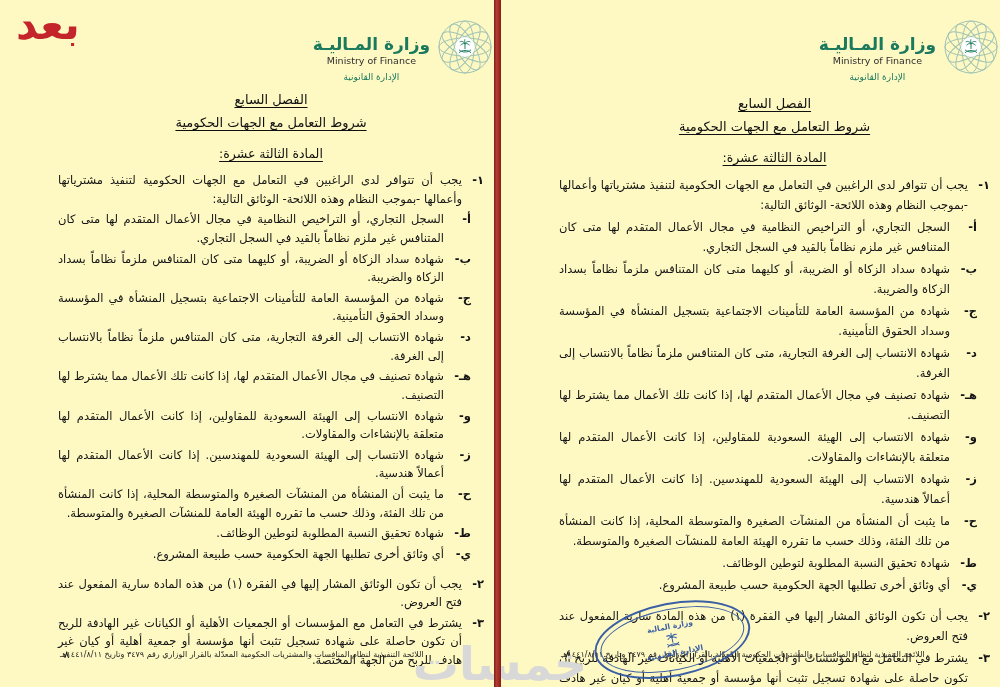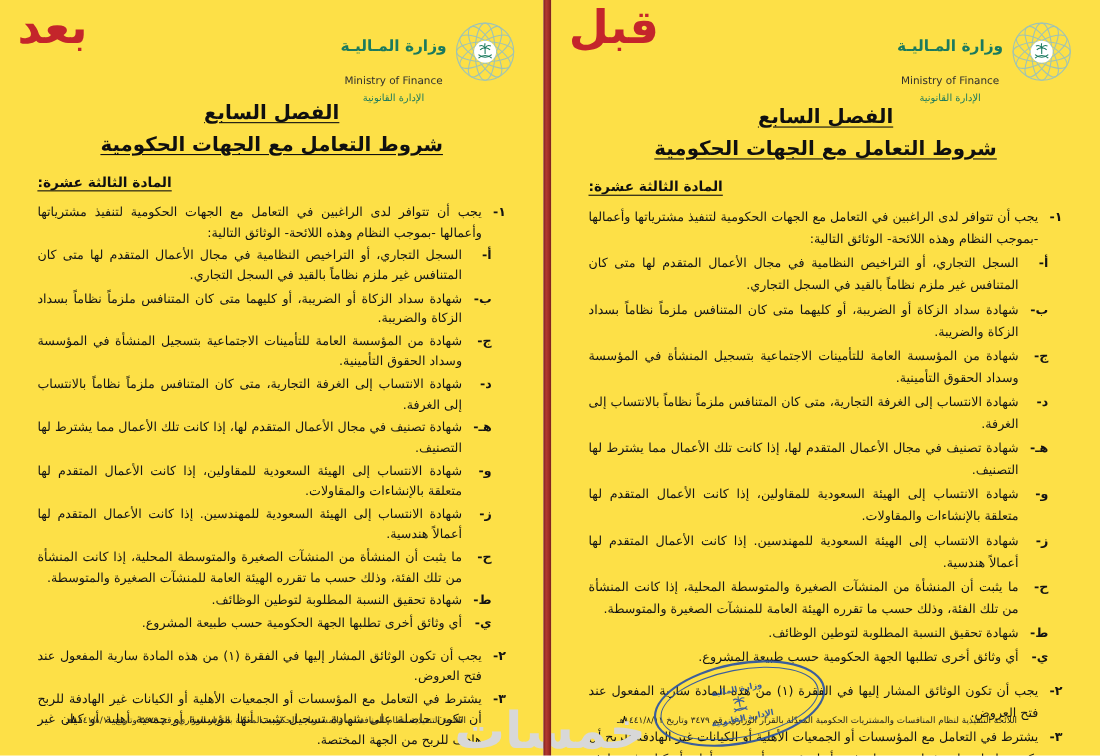--- a/index.html
+++ b/index.html
@@ -1,45 +1,45 @@
 <!DOCTYPE html>
 <html lang="ar"><head>
 <meta charset="utf-8">
 <style>
   html,body{margin:0;padding:0;}
   body{
     width:1000px;height:687px;position:relative;overflow:hidden;
     background:#ffffff;font-family:"DejaVu Sans",sans-serif;
   }
-  .page{position:absolute;top:0;height:100%;background:#fde047;}
+  .page{position:absolute;top:0;height:100%;background:#fef9c3;padding-left:24px;}
   .page.after{left:0;width:494px;}
   .page.before{left:501px;width:499px;}
   .divider{
     position:absolute;left:494px;top:0;width:7px;height:100%;z-index:5;
     background:linear-gradient(90deg,#7c1f1b,#b23a31 35%,#a02c26 70%,#7c1f1b);
   }
   .page-label{
     position:absolute;top:2px;left:16px;
     color:#c4252b;font-weight:bold;font-size:42px;line-height:1.1;
   }
   .logo{position:absolute;top:18px;right:24px;display:flex;align-items:flex-start;gap:6px;direction:ltr;}
   .logo-texts{display:flex;flex-direction:column;align-items:center;margin-top:16px;}
-  .logo-ar{color:#1b7a5e;font-size:14px;font-weight:bold;white-space:nowrap;}
-  .logo-en{color:#2e2e2e;font-size:9.5px;margin-top:18px;white-space:nowrap;}
+  .logo-ar{color:#1b7a5e;font-size:17px;font-weight:bold;white-space:nowrap;}
+  .logo-en{color:#2e2e2e;font-size:9.5px;margin-top:1px;white-space:nowrap;}
   .logo-dept{color:#1b7a5e;font-size:9px;margin-top:6px;white-space:nowrap;}
   .rosette{width:58px;height:58px;flex:0 0 auto;}
   .content{position:relative;padding:92px 34px 0;direction:rtl;}
   .before .content{padding-top:96px;}
   .chapter,.subtitle{
-    text-align:center;font-size:18px;font-weight:bold;color:#101010;margin:0 0 8px;
+    text-align:center;font-size:13px;font-weight:normal;color:#101010;margin:0 0 8px;
     text-decoration:underline;text-underline-offset:3px;
   }
   .subtitle{}
   .article-heading{
-    text-align:left;font-size:12.5px;font-weight:bold;color:#101010;margin:16px 0 10px;
+    text-align:center;font-size:12.5px;font-weight:normal;color:#101010;margin:16px 0 10px;
     text-decoration:underline;text-underline-offset:3px;
   }
   .doc-body{font-size:11.5px;line-height:1.62;color:#141414;text-align:justify;}
   .before .doc-body{line-height:1.74;}
   .clause{position:relative;margin:0 0 2px;}
   .clause.top{padding-right:22px;}
   .clause.top>.marker{position:absolute;right:0;top:0;}
   .clause.sub{padding-right:40px;}
   .clause.sub>.marker{position:absolute;right:13px;top:0;}
   .clause.gap{margin-top:11px;}
@@ -124,21 +124,20 @@
       </div>
   </div>
 
   <div class="pfooter">
     <span class="pagenum">٨</span>
     <span class="foot-text">اللائحة التنفيذية لنظام المنافسات والمشتريات الحكومية المعدّلة بالقرار الوزاري رقم ٣٤٧٩ وتاريخ ١٤٤١/٨/١١هـ</span>
   </div>
 </div>
 
 <div class="page before">
-  <div class="page-label">قبل</div>
 
   <div class="logo">
     <div class="logo-texts">
       <span class="logo-ar">وزارة المـاليـة</span>
       <span class="logo-en">Ministry of Finance</span>
       <span class="logo-dept">الإدارة القانونية</span>
     </div>
     <svg class="rosette" viewBox="0 0 58 58">
       <g stroke="#9fc3b5" fill="none" stroke-width="1">
         <circle cx="29" cy="29" r="26"></circle>

